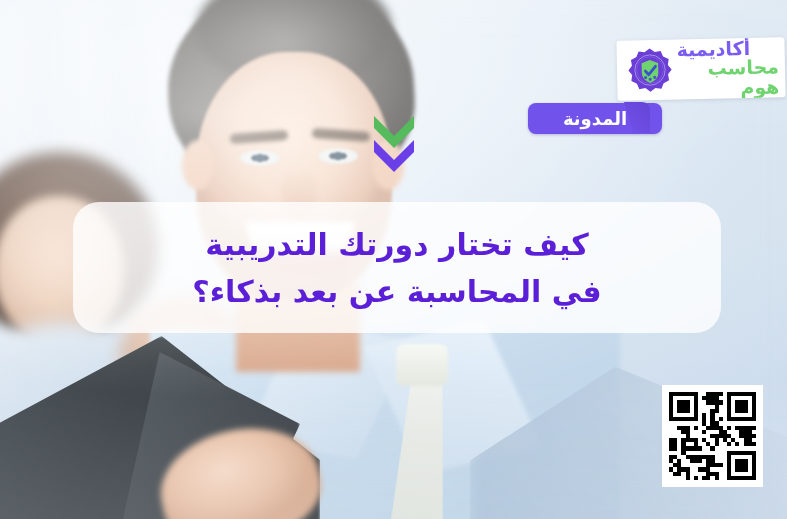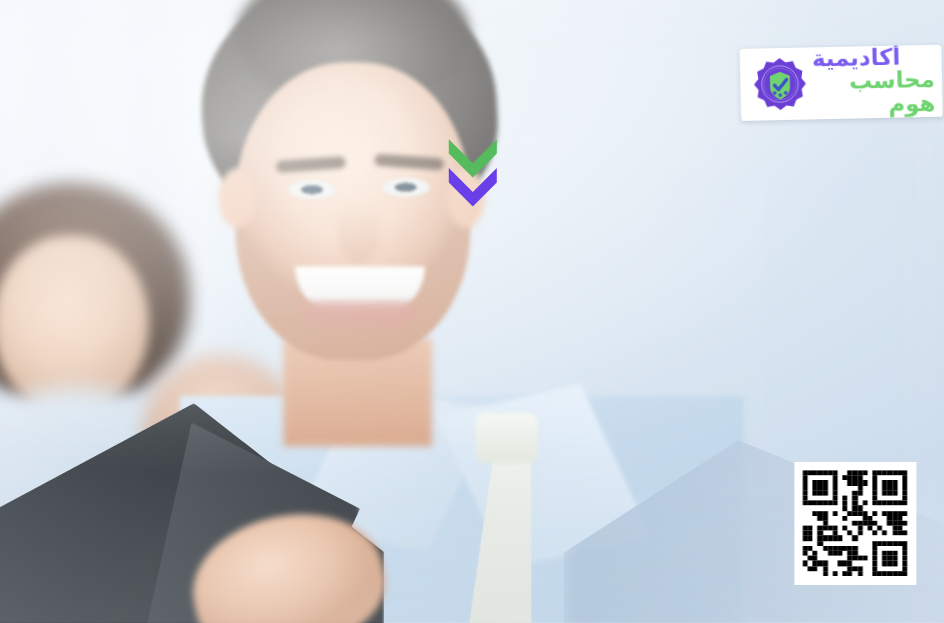--- a/index.html
+++ b/index.html
@@ -351,28 +351,38 @@
         <circle cx="50" cy="50" r="29" fill="none" stroke="#8e74e4" stroke-width="1"></circle>
         <path d="M50 28 L68 35 L68 56 Q68 70 50 78 Q32 70 32 56 L32 35 Z" fill="#6fd36f"></path>
         <path d="M40 52 L47 60 L62 42" fill="none" stroke="#3a52c9" stroke-width="6" stroke-linecap="round" stroke-linejoin="round"></path>
         <circle cx="40" cy="66" r="3.4" fill="#4455c4"></circle>
         <circle cx="50" cy="70" r="3.4" fill="#4455c4"></circle>
         <circle cx="60" cy="66" r="3.4" fill="#4455c4"></circle>
       </svg>
     </div>
   </div>
 
+  <div class="blog-badge">
+    <div class="fold"></div>
+    <span>المدونة</span>
+  </div>
 
   <div class="chevrons">
     <svg viewBox="0 0 48 62" width="48" height="62" aria-hidden="true">
       <path d="M4 6 L24 26 L44 6 L44 18 L24 38 L4 18 Z" fill="#55bb5d"></path>
       <path d="M4 30 L24 50 L44 30 L44 42 L24 62 L4 42 Z" fill="#6b3fe8"></path>
     </svg>
   </div>
 
+  <div class="title-card">
+    <div class="title-inner">
+      <div class="title-line">كيف تختار دورتك التدريبية</div>
+      <div class="title-line">في المحاسبة عن بعد بذكاء؟</div>
+    </div>
+  </div>
 
   <div class="qr">
     <div class="qr-grid" id="qr-grid">
         <i></i>
         <i></i>
         <i></i>
         <i></i>
         <i></i>
         <i></i>
         <i></i>

